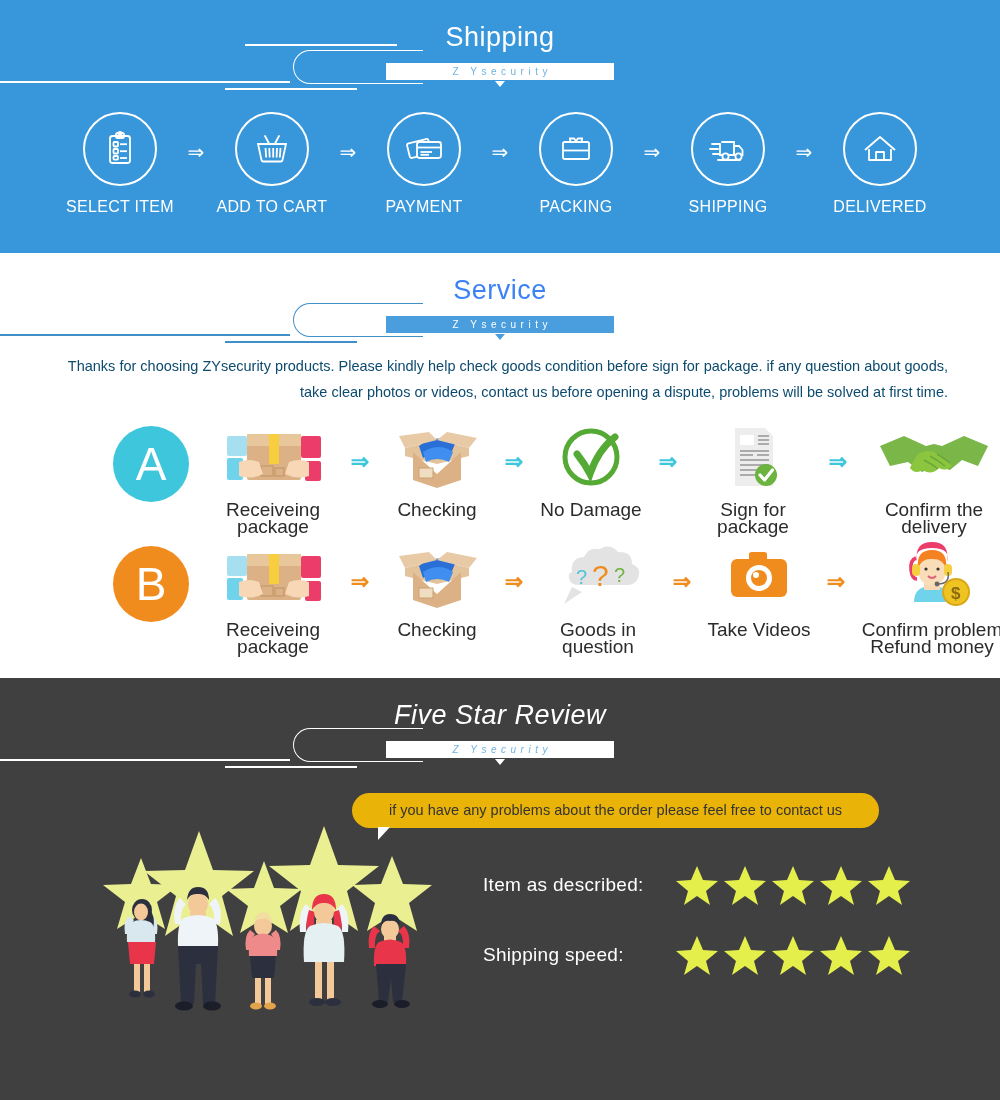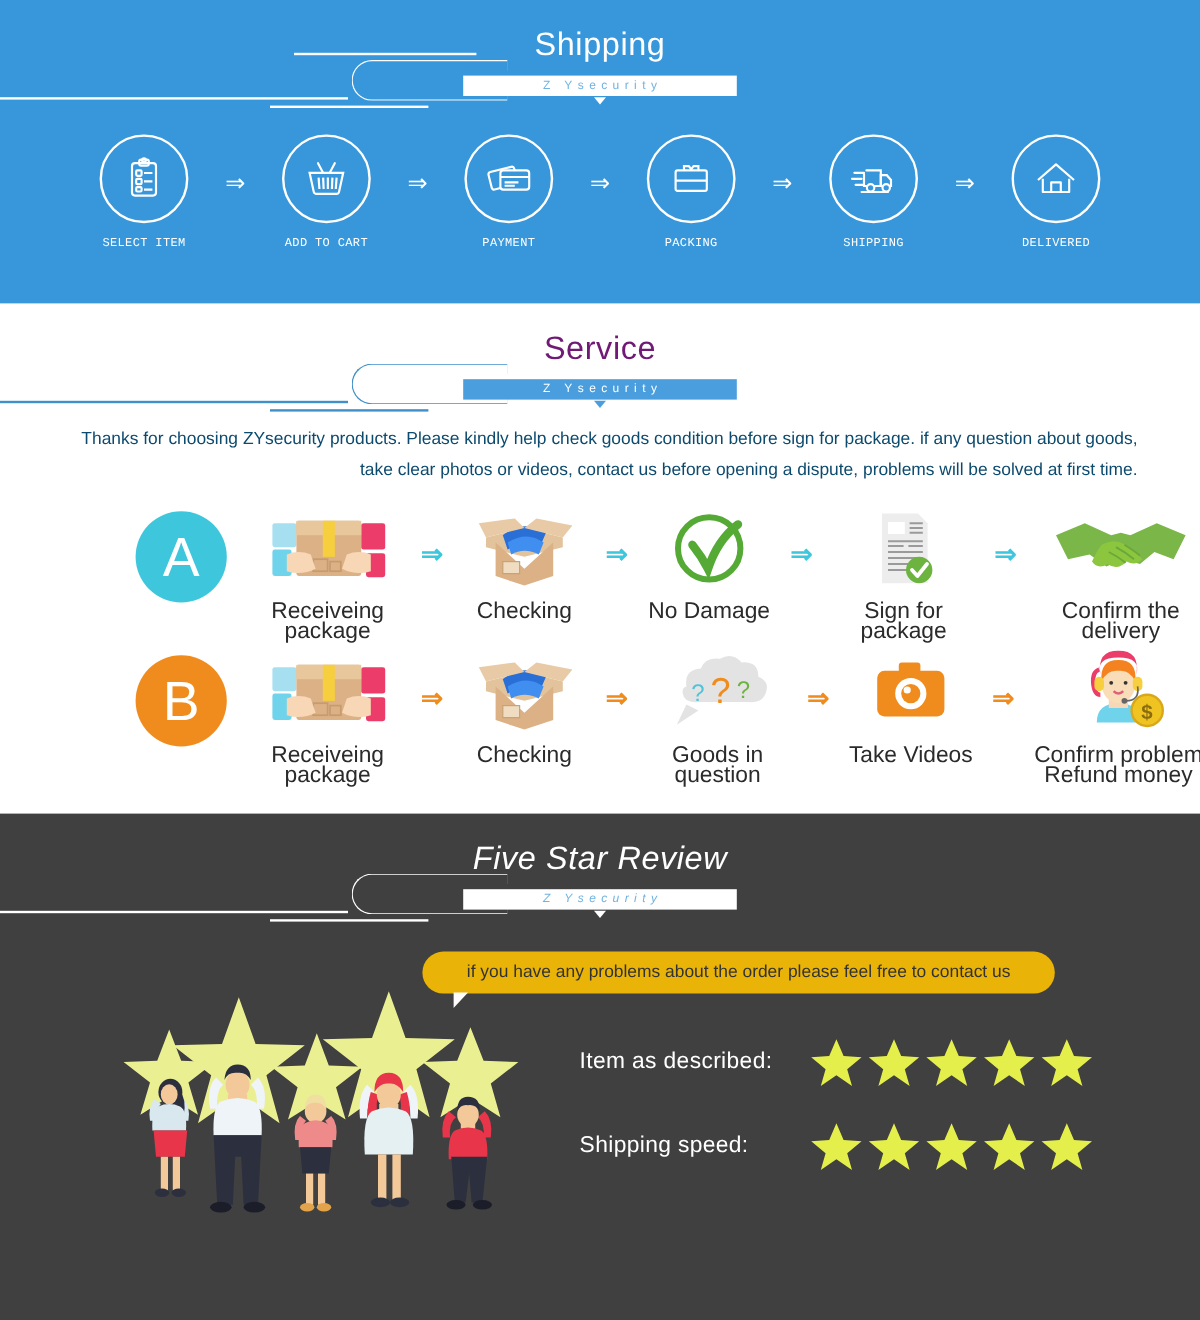--- a/index.html
+++ b/index.html
@@ -16,21 +16,21 @@
   .sec-review   { position:absolute; left:0; top:678px; width:1000px; height:422px; background:#404040;font-style:italic; }
 
   
   .hdr { position:relative; width:1000px; height:95px; }
   .hdr-title {
     position:absolute; left:0; right:0; top:22px;
     text-align:center; font-size:27px; font-weight:300;
     letter-spacing:.5px;
   }
   .hdr-title.white { color:#ffffff; }
-  .hdr-title.blue  { color:#701a75; }
+  .hdr-title.blue  { color:#3b82f6; }
 
   .hdr-band {
     position:absolute; left:50%; transform:translateX(-50%); top:63px;
     width:228px; height:17px; line-height:17px; text-align:center;
     font-size:10px; letter-spacing:4.5px; text-indent:4.5px;
   }
   .hdr-band.on-blue  { background:#ffffff; color:#6fb3e2; }
   .hdr-band.on-white { background:#4a9ede; color:#ffffff; }
   .hdr-caret {
     position:absolute; left:50%; top:81px; margin-left:-5px;
@@ -53,21 +53,21 @@
 
   
   .steps { position:absolute; left:0; top:112px; width:1000px;
            display:flex; align-items:flex-start; justify-content:center; }
   .step { width:118px; text-align:center; }
   .step-circle {
     width:74px; height:74px; border-radius:50%;
     border:2px solid #ffffff; margin:0 auto 12px auto;
     display:flex; align-items:center; justify-content:center;
   }
-  .step-label { color:#ffffff; font-size:10px; letter-spacing:.3px;font-family:Liberation Mono, monospace; }
+  .step-label { color:#ffffff; font-size:16px; letter-spacing:.3px; }
   .step-arrow {
     width:34px; color:#ffffff; font-size:20px; text-align:center;
     padding-top:28px;
   }
 
   
   .svc-para {
     position:absolute; left:52px; top:100px; width:896px;
     text-align:right; font-size:14.5px; line-height:26px; color:#0c4a6e;
   }

